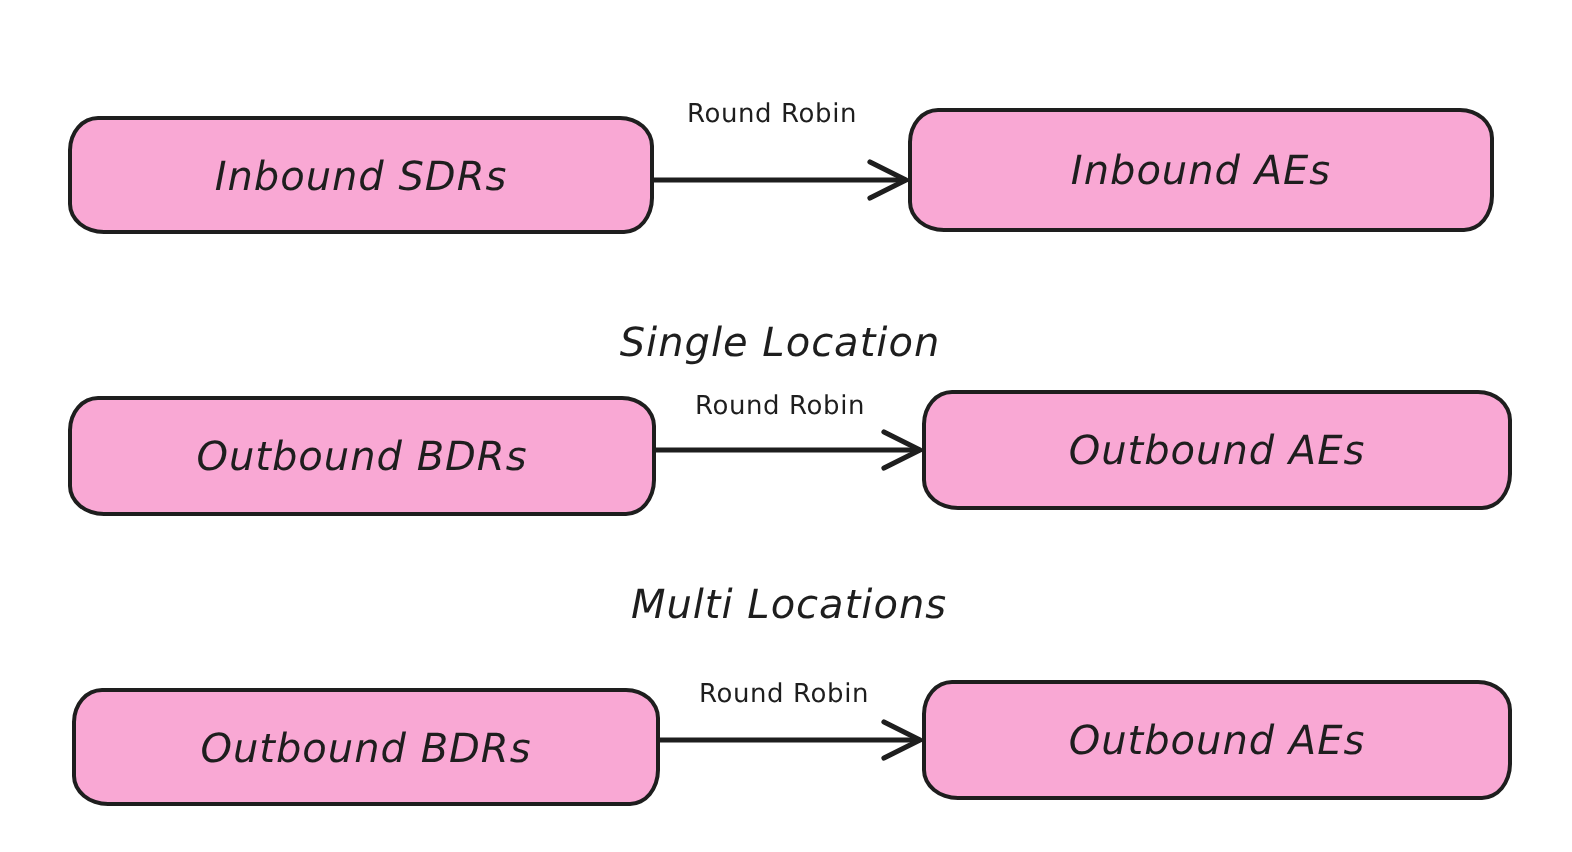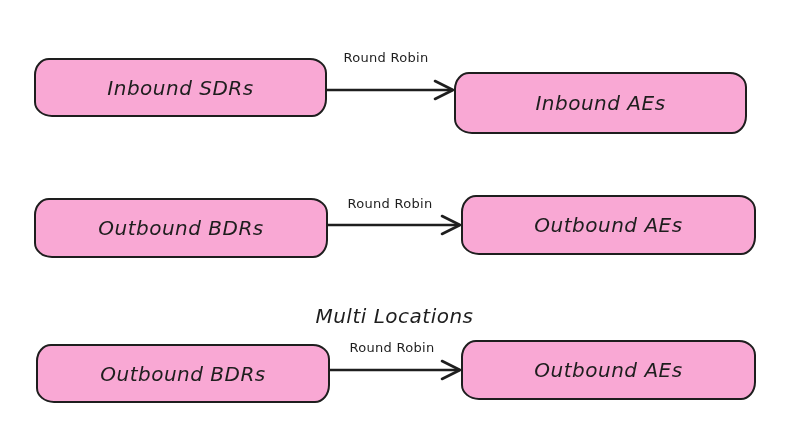--- a/index.html
+++ b/index.html
@@ -40,33 +40,33 @@
     position: absolute;
     font-size: 13px;
     letter-spacing: 0.3px;
     text-align: center;
     white-space: nowrap;
   }
   .arrow { position: absolute; }
 
   
   .r1-src   { left: 34px;  top: 58px;  width: 293px; height: 59px; }
-  .r1-tgt   { left: 454px; top: 72px;  width: 293px; height: 62px; }
+  .r1-tgt   { left: 454px; top: 54px;  width: 293px; height: 62px; }
   .r1-arrow { left: 326px; top: 78px; }
   .r1-albl  { left: 330px; top: 50px;  width: 112px; }
 
   
   .r2-head  { left: 290px; top: 159px; width: 200px; }
   .r2-src   { left: 34px;  top: 198px; width: 294px; height: 60px; }
   .r2-tgt   { left: 461px; top: 195px; width: 295px; height: 60px; }
   .r2-arrow { left: 327px; top: 213px; }
   .r2-albl  { left: 334px; top: 196px; width: 112px; }
 
   
-  .r3-head  { left: 292px; top: 304px; width: 205px; }
+  .r3-head  { left: 292px; top: 290px; width: 205px; }
   .r3-src   { left: 36px;  top: 344px; width: 294px; height: 59px; }
   .r3-tgt   { left: 461px; top: 340px; width: 295px; height: 60px; }
   .r3-arrow { left: 329px; top: 358px; }
   .r3-albl  { left: 336px; top: 340px; width: 112px; }
 </style>
 </head>
 <body>
 
 <div class="canvas">
 
@@ -75,20 +75,21 @@
   </div>
   <div class="arrow-label r1-albl">Round Robin</div>
   <svg class="arrow r1-arrow" width="132" height="24" viewBox="0 0 132 24">
     <line x1="1" y1="12" x2="126" y2="12" fill="none" stroke="#1e1e1e" stroke-width="2.6" stroke-linecap="round"></line>
     <path d="M109 3 L127 12 L109 21" fill="none" stroke="#1e1e1e" stroke-width="2.6" stroke-linecap="round" stroke-linejoin="round"></path>
   </svg>
   <div class="node r1-tgt">
     <span class="node-label">Inbound AEs</span>
   </div>
 
+  <div class="heading r2-head">Single Location</div>
   <div class="node r2-src">
     <span class="node-label">Outbound BDRs</span>
   </div>
   <div class="arrow-label r2-albl">Round Robin</div>
   <svg class="arrow r2-arrow" width="138" height="24" viewBox="0 0 138 24">
     <line x1="1" y1="12" x2="132" y2="12" fill="none" stroke="#1e1e1e" stroke-width="2.6" stroke-linecap="round"></line>
     <path d="M115 3 L133 12 L115 21" fill="none" stroke="#1e1e1e" stroke-width="2.6" stroke-linecap="round" stroke-linejoin="round"></path>
   </svg>
   <div class="node r2-tgt">
     <span class="node-label">Outbound AEs</span>

